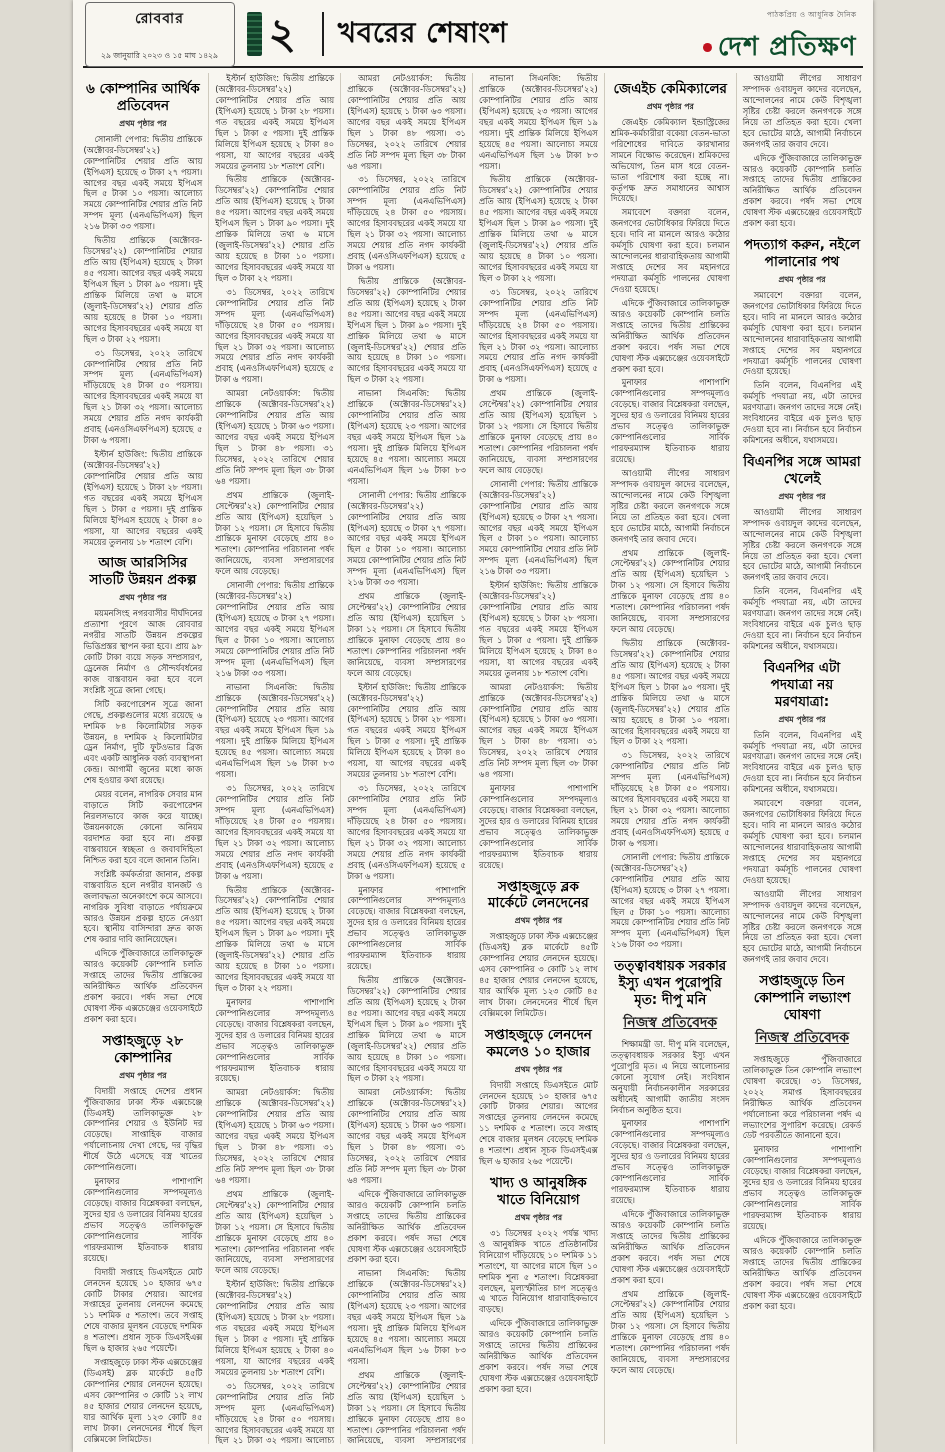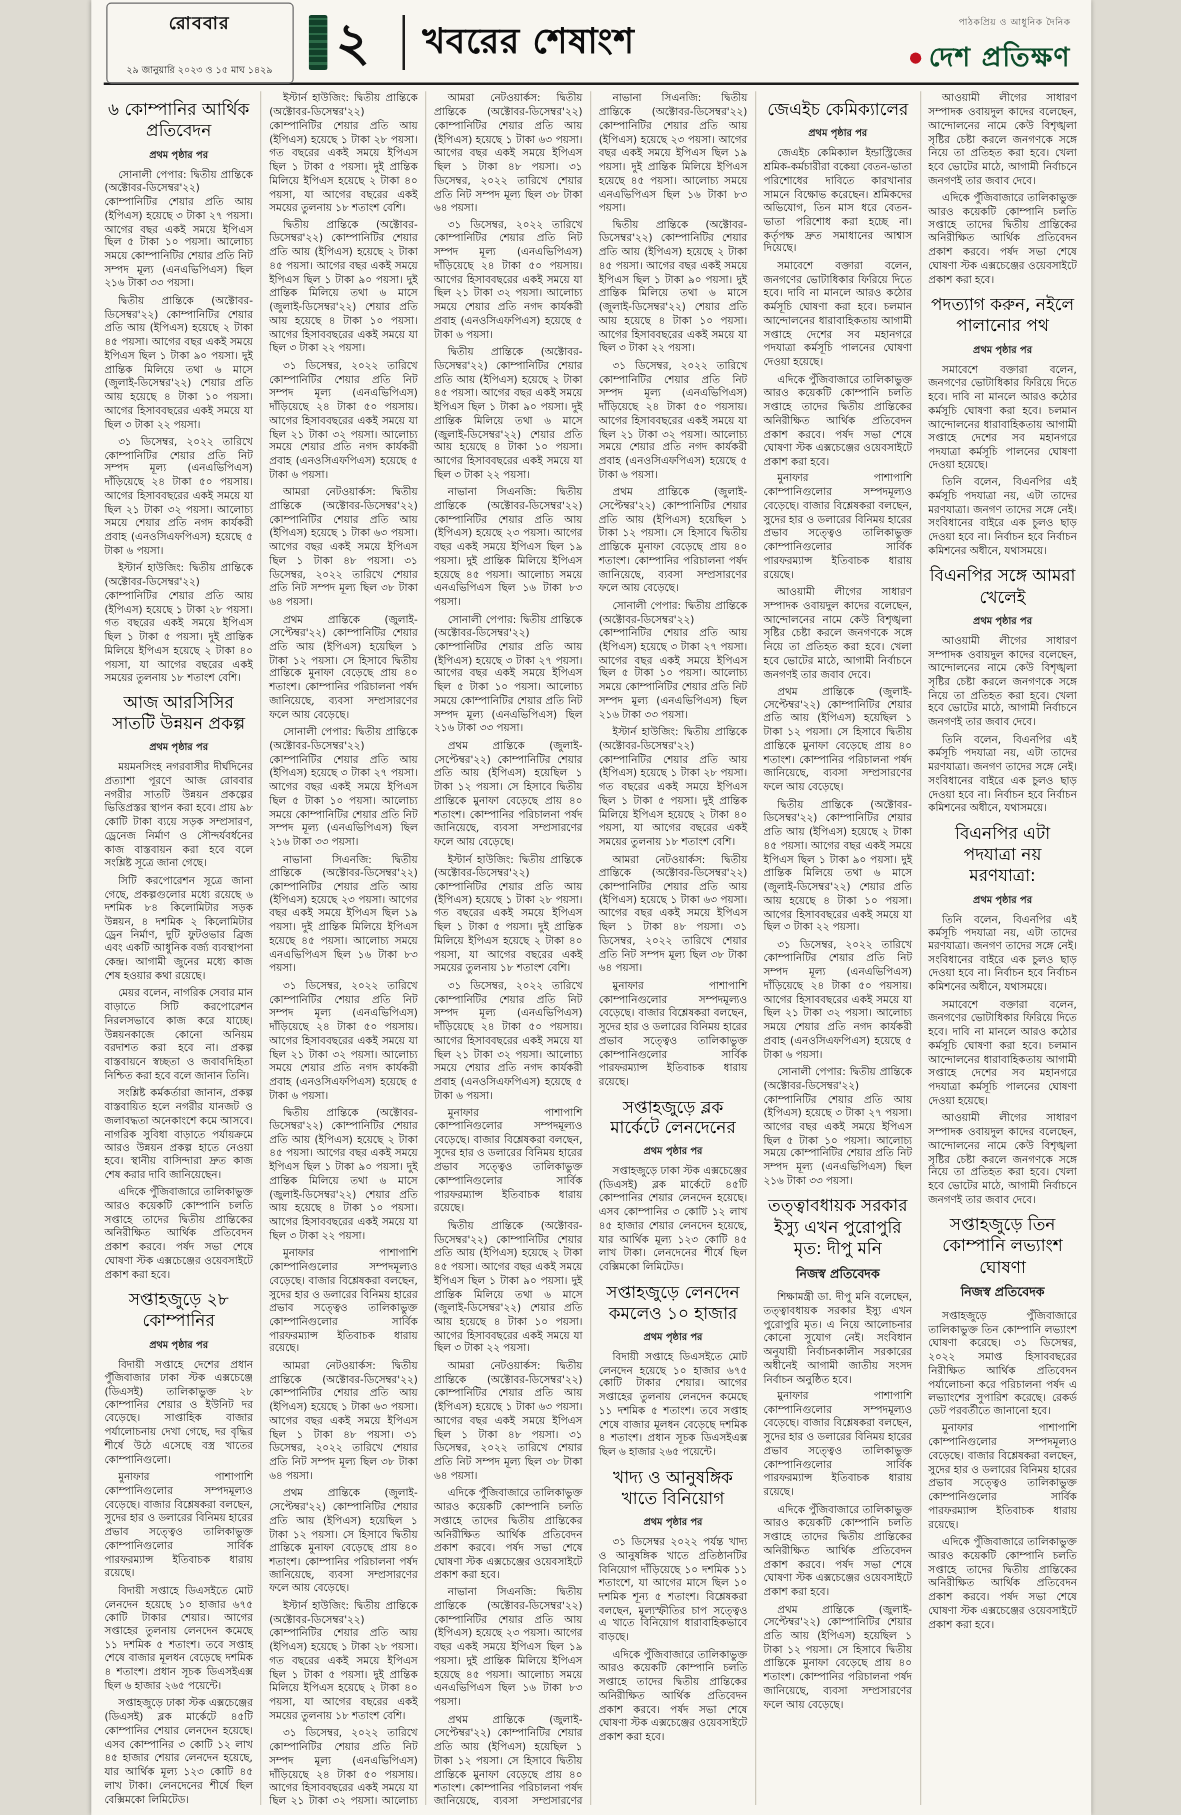--- a/index.html
+++ b/index.html
@@ -25,40 +25,40 @@
   .orn {
     width:15px; height:44px; background:#12402a; border-radius:2px;
     background-image:repeating-linear-gradient(0deg,#12402a 0 4px,#2c6b48 4px 6px);
     margin-right:7px;
   }
   .pageno { font-size:42px; font-weight:bold; line-height:1; color:#111; }
   .vline { width:2px; height:44px; background:#1d1d1d; margin:0 14px; }
   .section-title { font-size:28px; font-weight:bold; letter-spacing:.5px; color:#0c0c0c; }
   .logo { margin-left:auto; text-align:right; padding-right:4px; }
   .logo .tagline { font-size:7.2px; color:#5a5a5a; margin-bottom:12px; letter-spacing:.5px; }
-  .logo .paper { font-size:21px; font-weight:bold; color:#0d4d2b; letter-spacing:1px; line-height:1; }
+  .logo .paper { font-size:26px; font-weight:bold; color:#0d4d2b; letter-spacing:1px; line-height:1; }
   .red-dot { display:inline-block; width:9px; height:9px; background:#c1121f; border-radius:50%; margin-right:6px; vertical-align:middle; }
   
   .content {
     display:flex; align-items:stretch; margin:0 10px; height:1376px; overflow:hidden; padding-top:5px;
   }
   .column {
     flex:1 1 0; padding:0 6px; overflow:hidden; border-right:1px solid #cfcabd;
   }
   .column:first-child { padding-left:1px; }
   .column:last-child { border-right:none; padding-right:1px; }
   .headline {
-    font-size:13.5px; font-weight:normal; text-align:center; line-height:1.25;
+    font-size:13.5px; font-weight:bold; text-align:center; line-height:1.25;
     color:#000; margin:7px 0 3px;
   }
   .continued {
     font-size:7.8px; font-weight:bold; text-align:center; margin:0 0 4px; color:#222;
   }
   .byline {
-    font-size:10px; font-weight:bold; text-align:center; margin:0 0 4px; color:#222;
+    font-size:14px; font-weight:bold; text-align:center; margin:0 0 4px; color:#222;text-decoration:underline;
   }
   .body-text {
     font-size:8.3px; line-height:1.32; text-align:justify; text-indent:11px;
     margin:0 0 3px; color:#1a1a1a; word-break:break-word;
   }
 </style>
 </head>
 <body>
 
 <div class="page">

